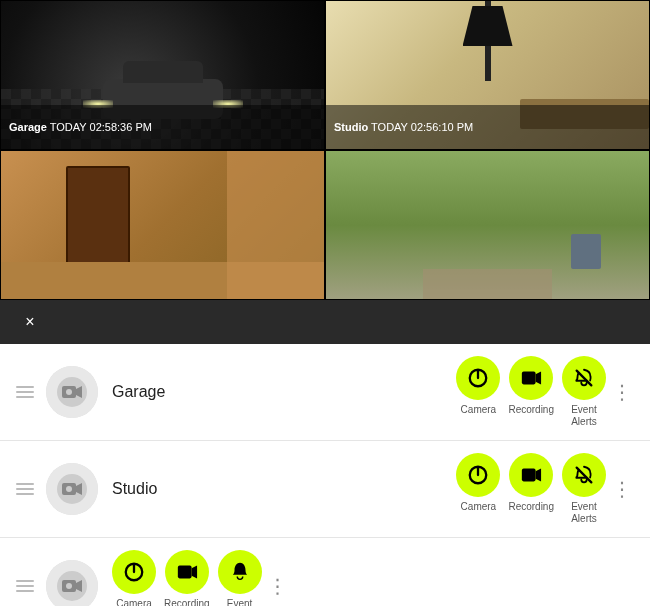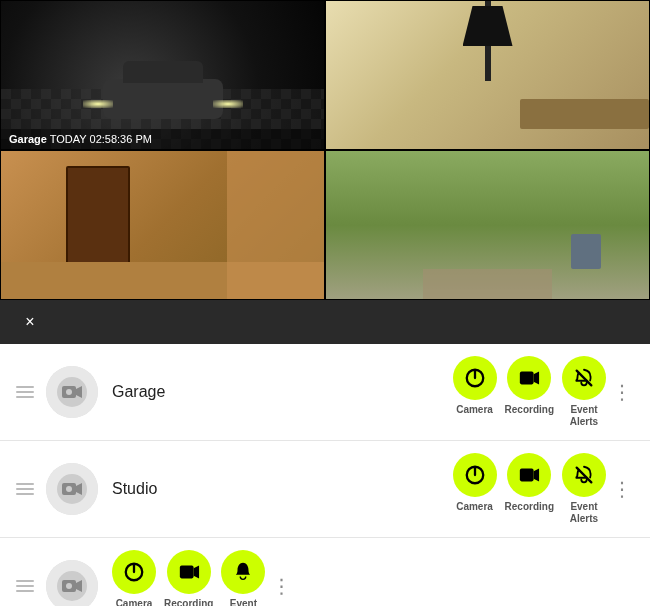--- a/index.html
+++ b/index.html
@@ -93,21 +93,21 @@
     }
 
     .video-label {
       position: absolute;
       bottom: 0;
       left: 0;
       right: 0;
       background: rgba(0,0,0,0.5);
       color: #fff;
       font-size: 11px;
-      padding: 4px 8px;
+      padding: 16px 8px;
       font-weight: 500;
     }
     .video-label strong {
       font-weight: 700;
     }
 
     
     .menu-bar {
       background: #2a2a2a;
       display: flex;
@@ -185,21 +185,20 @@
     .action-btn-group {
       display: flex;
       gap: 8px;
       align-items: flex-start;
     }
     .action-item {
       display: flex;
       flex-direction: column;
       align-items: center;
       gap: 4px;
-      font-weight: bold;
     }
     .action-circle {
       width: 44px;
       height: 44px;
       border-radius: 50%;
       background: #ccff00;
       display: flex;
       align-items: center;
       justify-content: center;
       cursor: pointer;
@@ -246,20 +245,24 @@
     </div>
   </div>
 
   <div class="video-cell video-cell-2">
     <div class="studio-bg"></div>
 
     <div style="position:absolute;top:0;left:50%;transform:translateX(-50%);width:6px;height:80px;background:#222;"></div>
     <div style="position:absolute;top:5px;left:calc(50% - 25px);width:50px;height:40px;background:#111;clip-path:polygon(20% 0%,80% 0%,100% 100%,0% 100%);"></div>
 
     <div style="position:absolute;bottom:20px;left:60%;right:0;height:30px;background:#8a7040;border-radius:2px;"></div>
+    <div class="video-label">
+      <strong>Studio</strong>
+      <span>TODAY 02:56:10 PM</span>
+    </div>
   </div>
 
   <div class="video-cell video-cell-3">
     <div class="patio-bg"></div>
 
     <div style="position:absolute;left:20%;top:10%;width:20%;height:70%;background:#5a3010;border:2px solid #3a1a00;border-radius:2px 2px 0 0;"></div>
 
     <div style="position:absolute;bottom:0;left:0;right:0;height:25%;background:#b08040;"></div>
 
     <div style="position:absolute;top:0;right:0;width:30%;height:100%;background:#c89050;opacity:0.6;"></div>

